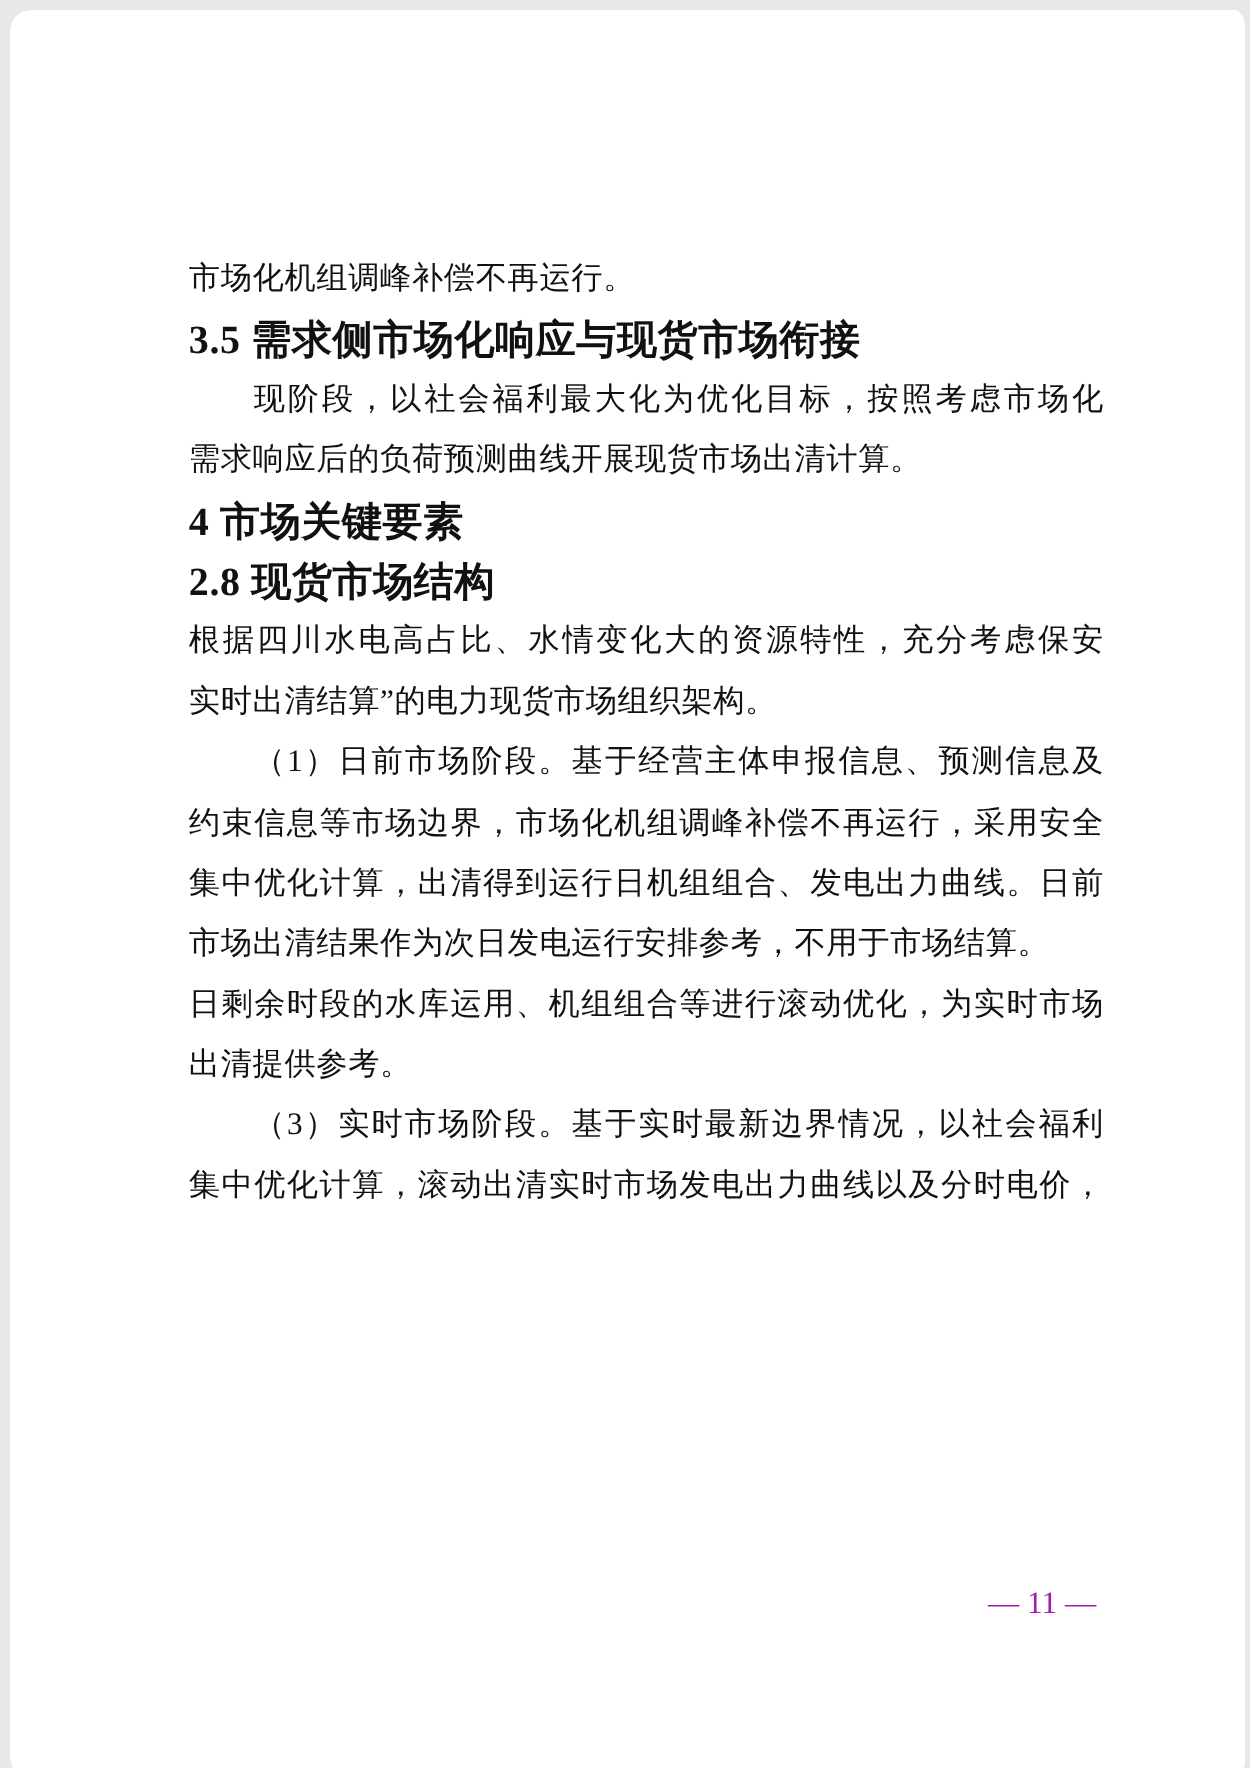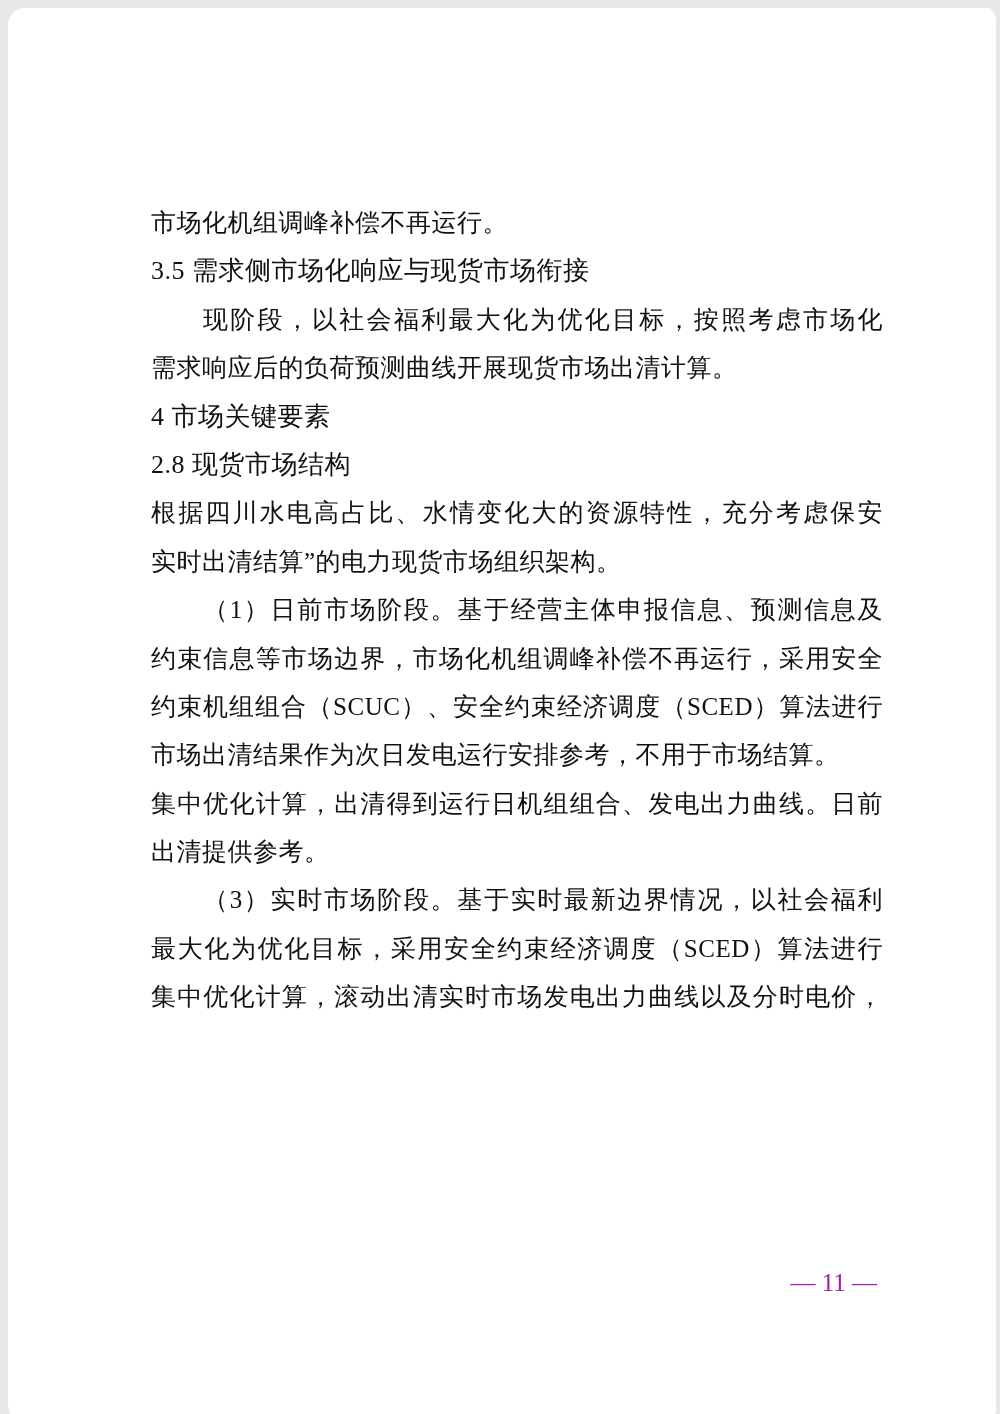--- a/index.html
+++ b/index.html
@@ -34,22 +34,22 @@
     text-align-last: justify;
   }
   .end {
     text-align: left;
     text-align-last: left;
   }
   .indent {
     text-indent: 52px;
   }
   .heading {
-    font-weight: normal;
-    font-size: 26px;
+    font-weight: bold;
+    font-size: 32px;
     letter-spacing: 0.5px;
   }
   .footer {
     position: absolute;
     top: 1256px;
     right: 123px;
     font-size: 25px;
     line-height: 30px;
     color: #a21caf;
   }
@@ -62,25 +62,24 @@
     <div class="line end">市场化机组调峰补偿不再运行。</div>
     <div class="line heading end">3.5 需求侧市场化响应与现货市场衔接</div>
     <div class="line fill indent">现阶段，以社会福利最大化为优化目标，按照考虑市场化</div>
     <div class="line end">需求响应后的负荷预测曲线开展现货市场出清计算。</div>
     <div class="line heading end">4 市场关键要素</div>
     <div class="line heading end">2.8 现货市场结构</div>
     <div class="line fill">根据四川水电高占比、水情变化大的资源特性，充分考虑保安全、</div>
     <div class="line end">实时出清结算”的电力现货市场组织架构。</div>
     <div class="line fill indent">（1）日前市场阶段。基于经营主体申报信息、预测信息及</div>
     <div class="line fill">约束信息等市场边界，市场化机组调峰补偿不再运行，采用安全</div>
-    <div class="line fill">约束机组组合（SCUC）、安全约束经济调度（SCED）算法进行</div>
+    <div class="line fill">集中优化计算，出清得到运行日机组组合、发电出力曲线。日前</div>
     <div class="line end">市场出清结果作为次日发电运行安排参考，不用于市场结算。</div>
-    <div class="line fill">集中优化计算，出清得到运行日机组组合、发电出力曲线。日前</div>
+    <div class="line fill">日剩余时段的水库运用、机组组合等进行滚动优化，为实时市场</div>
     <div class="line end">出清提供参考。</div>
     <div class="line fill indent">（3）实时市场阶段。基于实时最新边界情况，以社会福利</div>
-    <div class="line fill">最大化为优化目标，采用安全约束经济调度（SCED）算法进行</div>
     <div class="line fill">集中优化计算，滚动出清实时市场发电出力曲线以及分时电价，</div>
   </main>
 
   <footer class="footer">
     <span>— 11 —</span>
   </footer>
 </div>
 
 </body></html>

